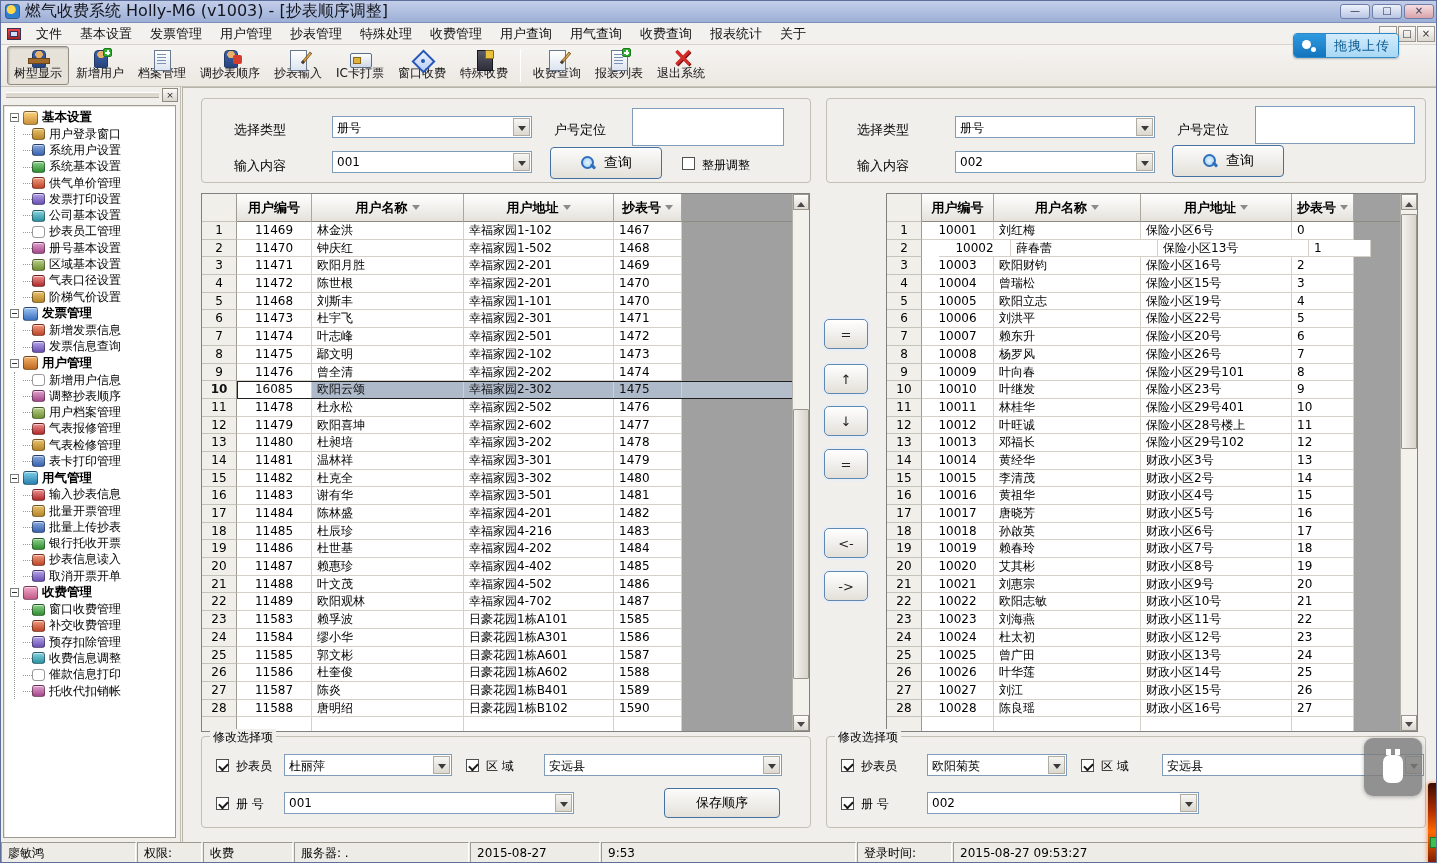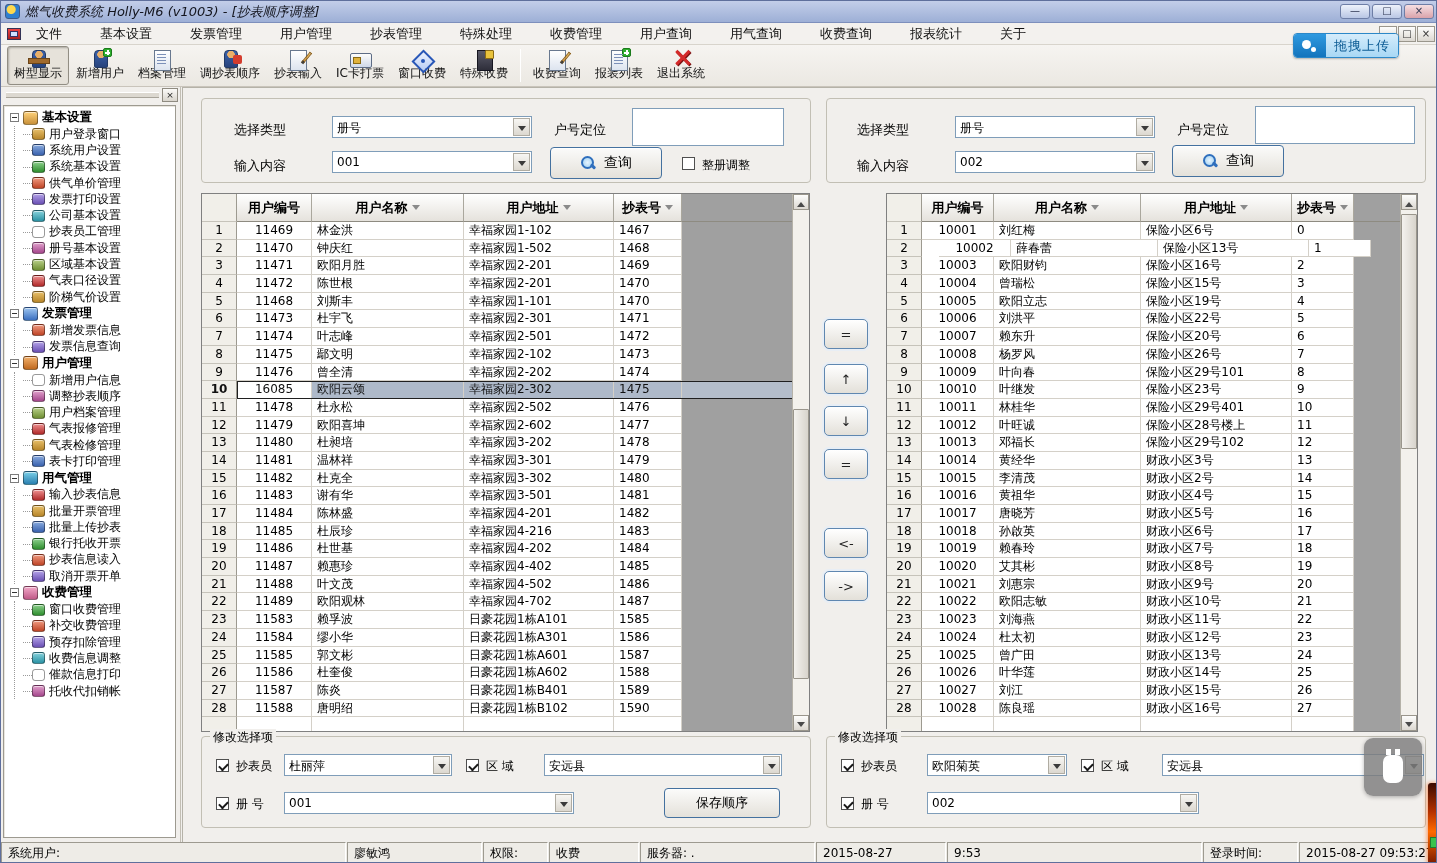--- a/index.html
+++ b/index.html
@@ -5,21 +5,21 @@
   html,body{margin:0;padding:0;background:#666;}
   *{box-sizing:border-box;font-family:"DejaVu Sans","Liberation Sans",sans-serif;}
   #app{position:relative;width:1437px;height:863px;overflow:hidden;background:#f1efec;border:1px solid #5f6f9c;}
 
   
   #titlebar{position:absolute;left:0;top:0;width:1437px;height:22px;
     background:linear-gradient(#c3cee9,#9dafd6);border-bottom:1px solid #7d8fbc;
     display:flex;align-items:center;padding:0 4px;}
   .appicon{width:15px;height:15px;margin-right:5px;border-radius:3px;
     background:radial-gradient(circle at 40% 35%,#ffd84d 0 4px,#2f7fd0 5px);border:1px solid #3c5a8c;}
-  #titlebar .title{font-size:13px;color:#14161f;white-space:nowrap;font-style:italic;}
+  #titlebar .title{font-size:16px;color:#14161f;white-space:nowrap;}
   .winbtns{margin-left:auto;display:flex;gap:2px;}
   .winbtn{width:30px;height:15px;font-size:10px;line-height:12px;text-align:center;color:#2c3550;
     background:linear-gradient(#eef2fb,#b9c6e4);border:1px solid #6e7ea6;border-radius:3px;cursor:default;}
   .winbtn.close{background:linear-gradient(#f6dfe2,#d9a3ab);}
 
   
   #menubar{position:absolute;left:0;top:22px;width:1437px;height:22px;background:#f3f1ee;
     border-bottom:1px solid #d8d4cc;display:flex;align-items:center;padding-left:4px;}
   .mdiicon{width:14px;height:12px;margin:0 6px 0 2px;position:relative;background:linear-gradient(#e44,#a22);border:1px solid #335;}
   .mdiicon::after{content:'';position:absolute;left:2px;top:2px;right:2px;bottom:2px;background:#cfe0ff;border:1px solid #336;}
@@ -190,21 +190,21 @@
     <span class="title">燃气收费系统 Holly-M6 (v1003) - [抄表顺序调整]</span>
     <span class="winbtns">
       <span class="winbtn">—</span>
       <span class="winbtn">□</span>
       <span class="winbtn close">×</span>
     </span>
   </div>
 
   <div id="menubar">
     <span class="mdiicon"></span>
-    <div id="menu-items" style="display:flex;gap:20px;">
+    <div id="menu-items" style="display:flex;">
         <span class="mitem">文件</span>
         <span class="mitem">基本设置</span>
         <span class="mitem">发票管理</span>
         <span class="mitem">用户管理</span>
         <span class="mitem">抄表管理</span>
         <span class="mitem">特殊处理</span>
         <span class="mitem">收费管理</span>
         <span class="mitem">用户查询</span>
         <span class="mitem">用气查询</span>
         <span class="mitem">收费查询</span>
@@ -1123,21 +1123,20 @@
       <span class="flabel" style="left:34px;top:59px;font-size:12px;">册 号</span>
       <div class="combo" style="left:100px;top:55px;width:272px;">
         <span class="val">002</span>
         <span class="drop"></span>
       </div>
     </div>
 
   </div>
 
   <div id="statusbar">
-      <span class="seg" style="width: 345px;">系统用户:</span>
       <span class="seg" style="width: 135px;">廖敏鸿</span>
       <span class="seg" style="width: 65px;">权限:</span>
       <span class="seg" style="width: 90px;">收费</span>
       <span class="seg" style="width: 175px;">服务器: .</span>
       <span class="seg" style="width: 130px;">2015-08-27</span>
       <span class="seg" style="width: 255px;">9:53</span>
       <span class="seg" style="width: 95px;">登录时间:</span>
       <span class="seg" style="flex: 1 1 0%;">2015-08-27 09:53:27</span>
     </div>
 

